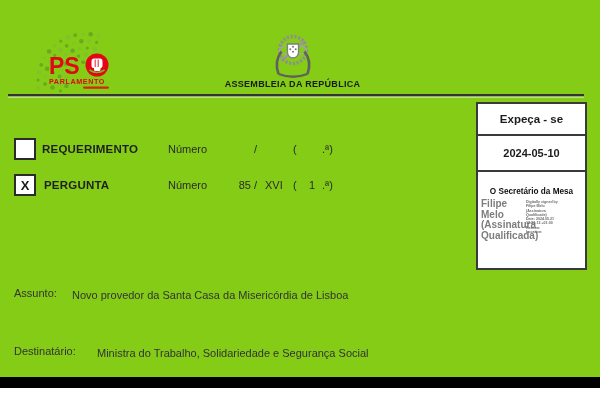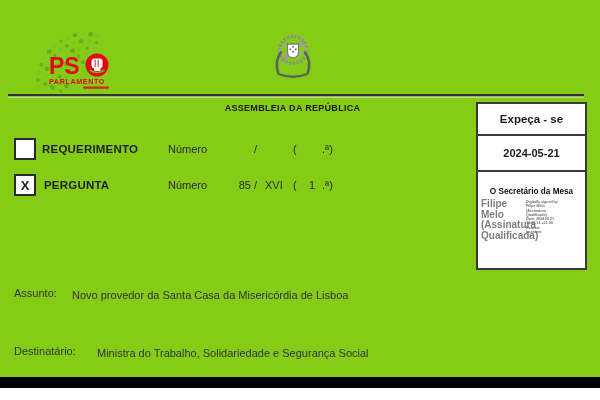--- a/index.html
+++ b/index.html
@@ -9,21 +9,21 @@
     position:relative; width:600px; height:388px; background:#84cc16;
     font-family:"Liberation Sans", sans-serif; color:#222; overflow:hidden;
   }
   .abs { position:absolute; }
 
   
   .ps-logo { left:26px; top:16px; width:104px; height:78px; }
   .coat { left:272px; top:30px; width:42px; height:50px; }
   .institution {
     left:210px; top:79px; width:165px; text-align:center;
-    font-size:9px; font-weight:bold; letter-spacing:.3px; color:#1a1a1a;margin-top:24px;
+    font-size:9px; font-weight:bold; letter-spacing:.3px; color:#1a1a1a;
   }
   .rule-dark { left:8px; top:94px; width:576px; height:2px; background:#333; }
   .rule-lite { left:8px; top:97px; width:576px; height:1px; background:#c9c9c9; }
 
   
   .cb {
     left:14px; width:22px; height:22px; border:2px solid #2b2b2b; background:#fff;
     display:flex; align-items:center; justify-content:center;
     font-weight:bold; font-size:13px; color:#1a1a1a;
   }
@@ -169,21 +169,21 @@
   <div class="abs fieldtxt" style="left:168px; top:179px;">Número</div>
   <div class="abs fieldtxt num-right" style="left:215px; top:179px; width:36px;">85</div>
   <div class="abs fieldtxt" style="left:254px; top:179px;">/</div>
   <div class="abs fieldtxt" style="left:265px; top:179px;">XVI</div>
   <div class="abs fieldtxt" style="left:293px; top:179px;">(</div>
   <div class="abs fieldtxt" style="left:305px; top:179px; width:14px; text-align:center;">1</div>
   <div class="abs fieldtxt" style="left:322px; top:179px;">.ª)</div>
 
   <div class="abs stamp">
     <div class="stamp-row stamp-r1">Expeça - se</div>
-    <div class="stamp-row stamp-r3">2024-05-21</div>
+    <div class="stamp-row stamp-r3">2024-05-10</div>
     <div class="stamp-row stamp-r4">
       <div class="sec-title">O Secretário da Mesa</div>
       <div class="sig-wrap">
         <div class="signer">Filipe Melo
 (Assinatura
 Qualificada)</div>
         <div class="digi-sig-holder">
           <div class="digi-sig">Digitally signed by
 Filipe Melo
 (Assinatura

